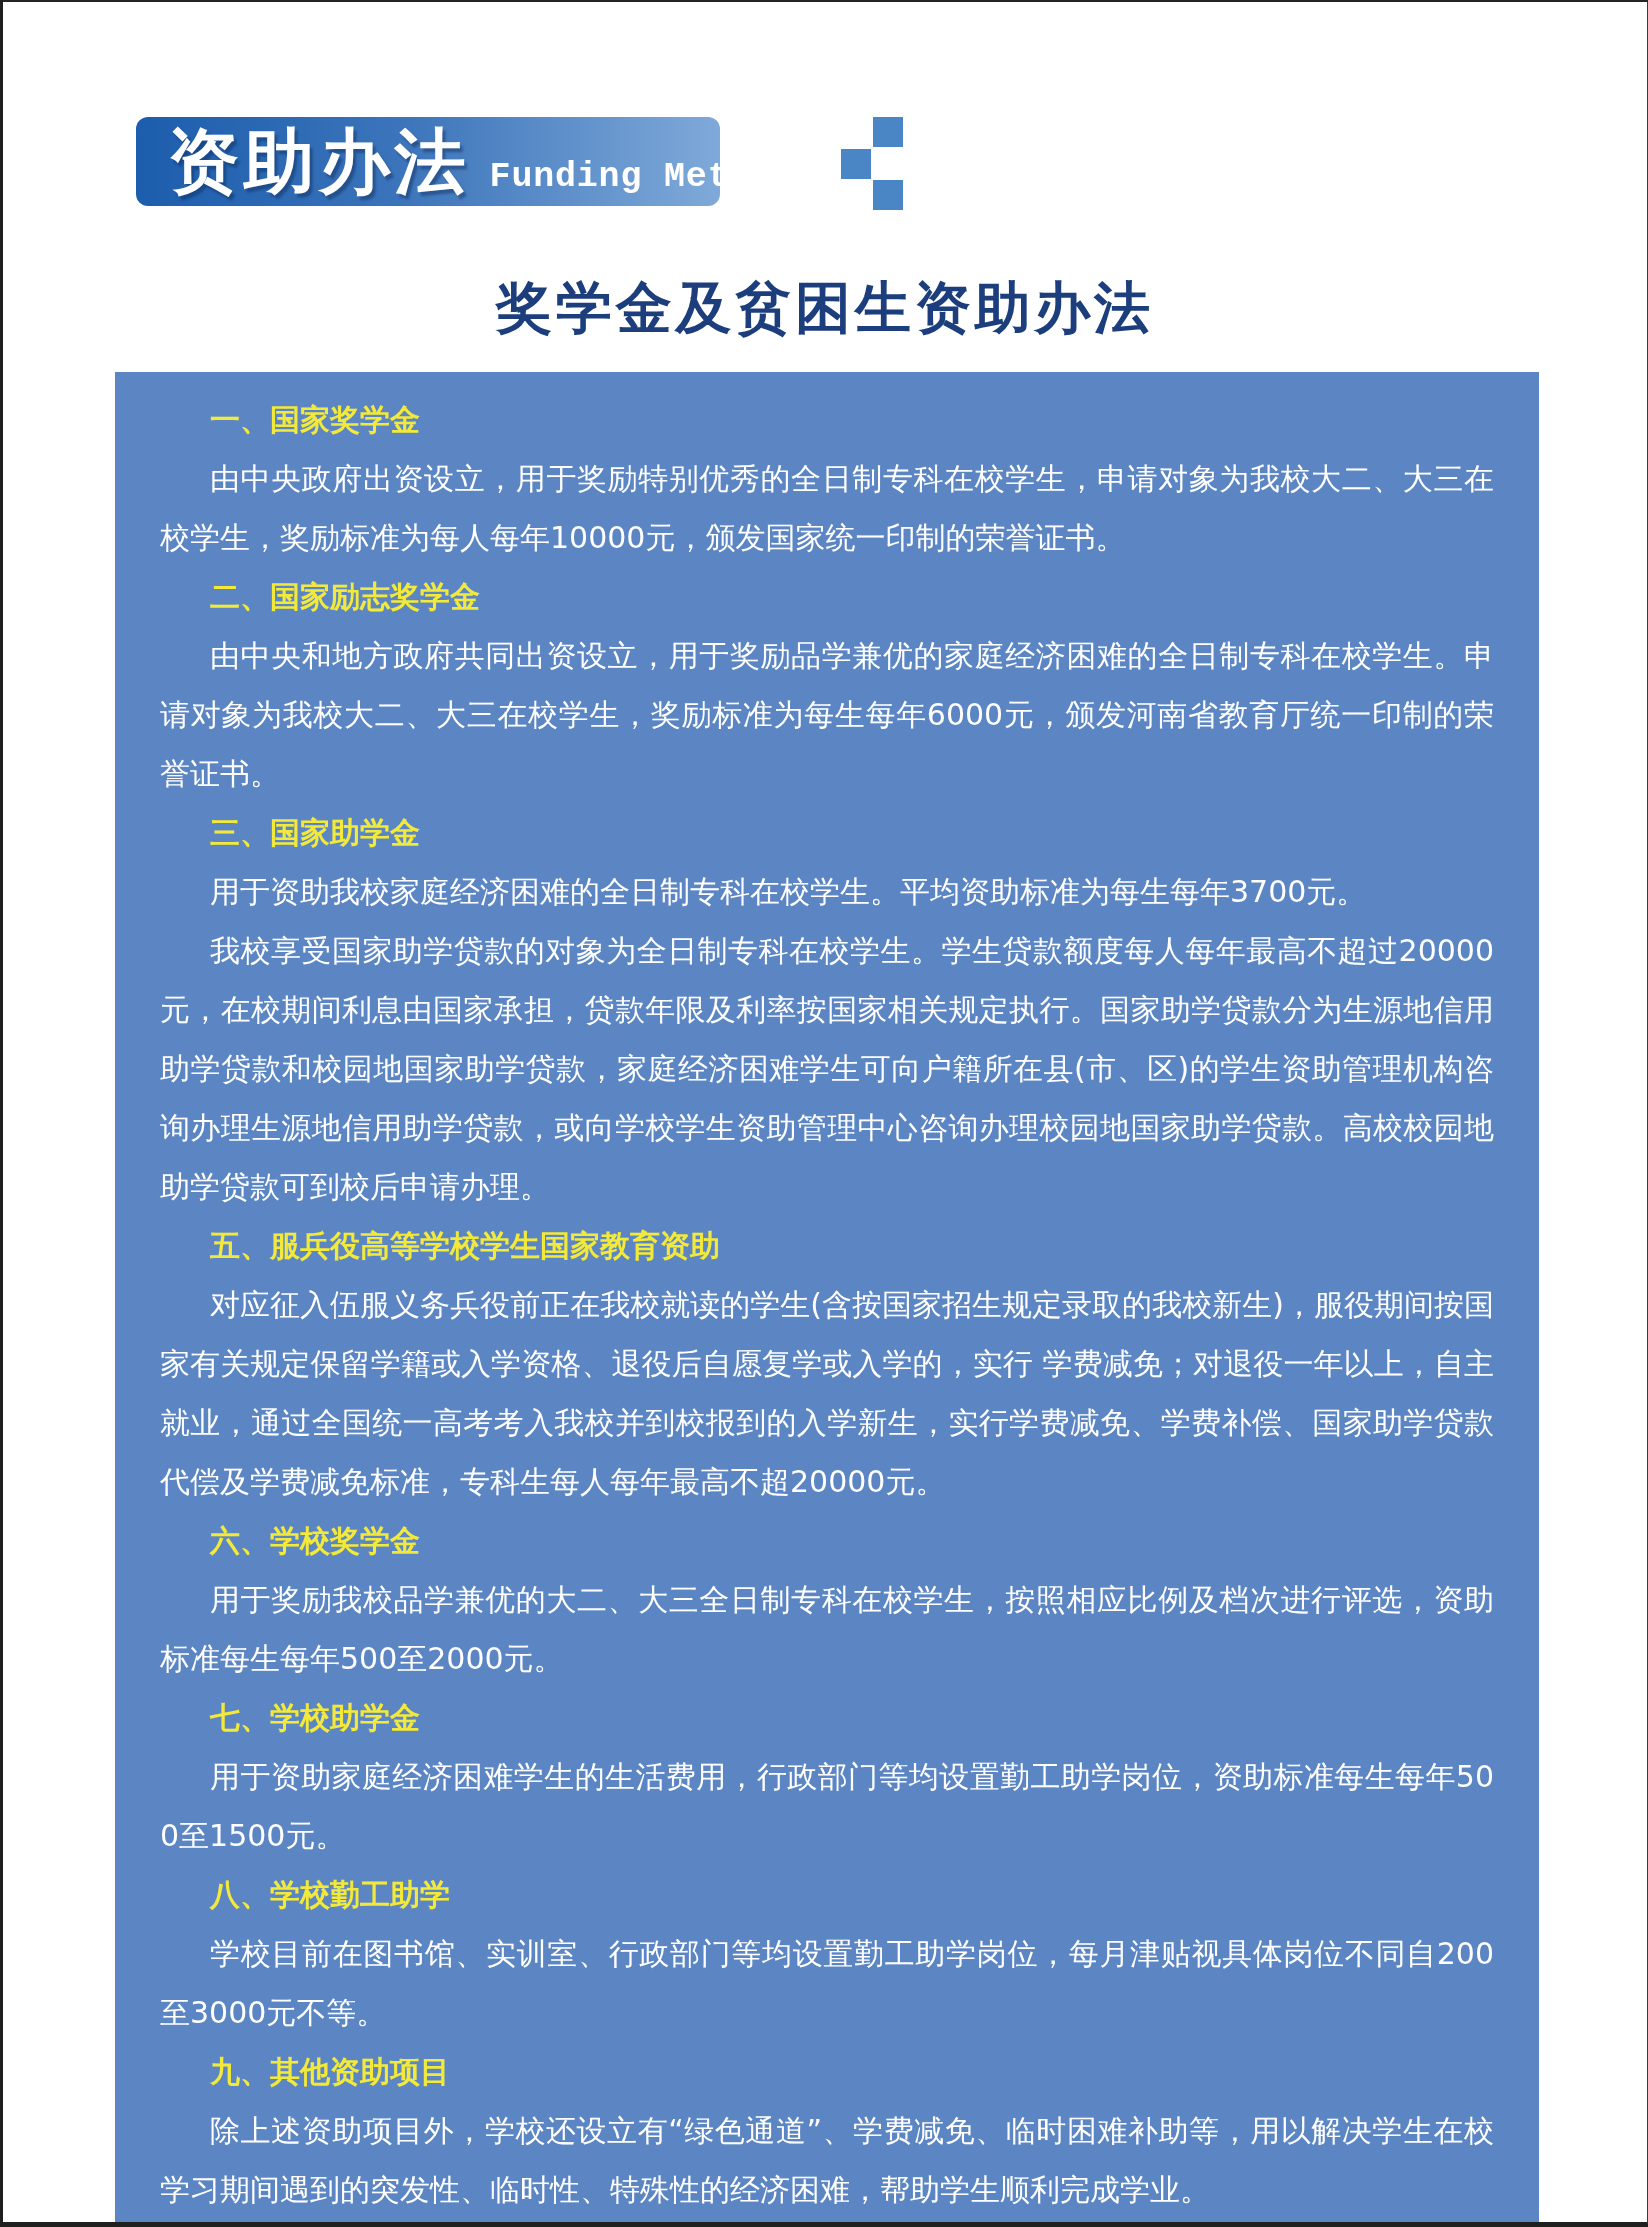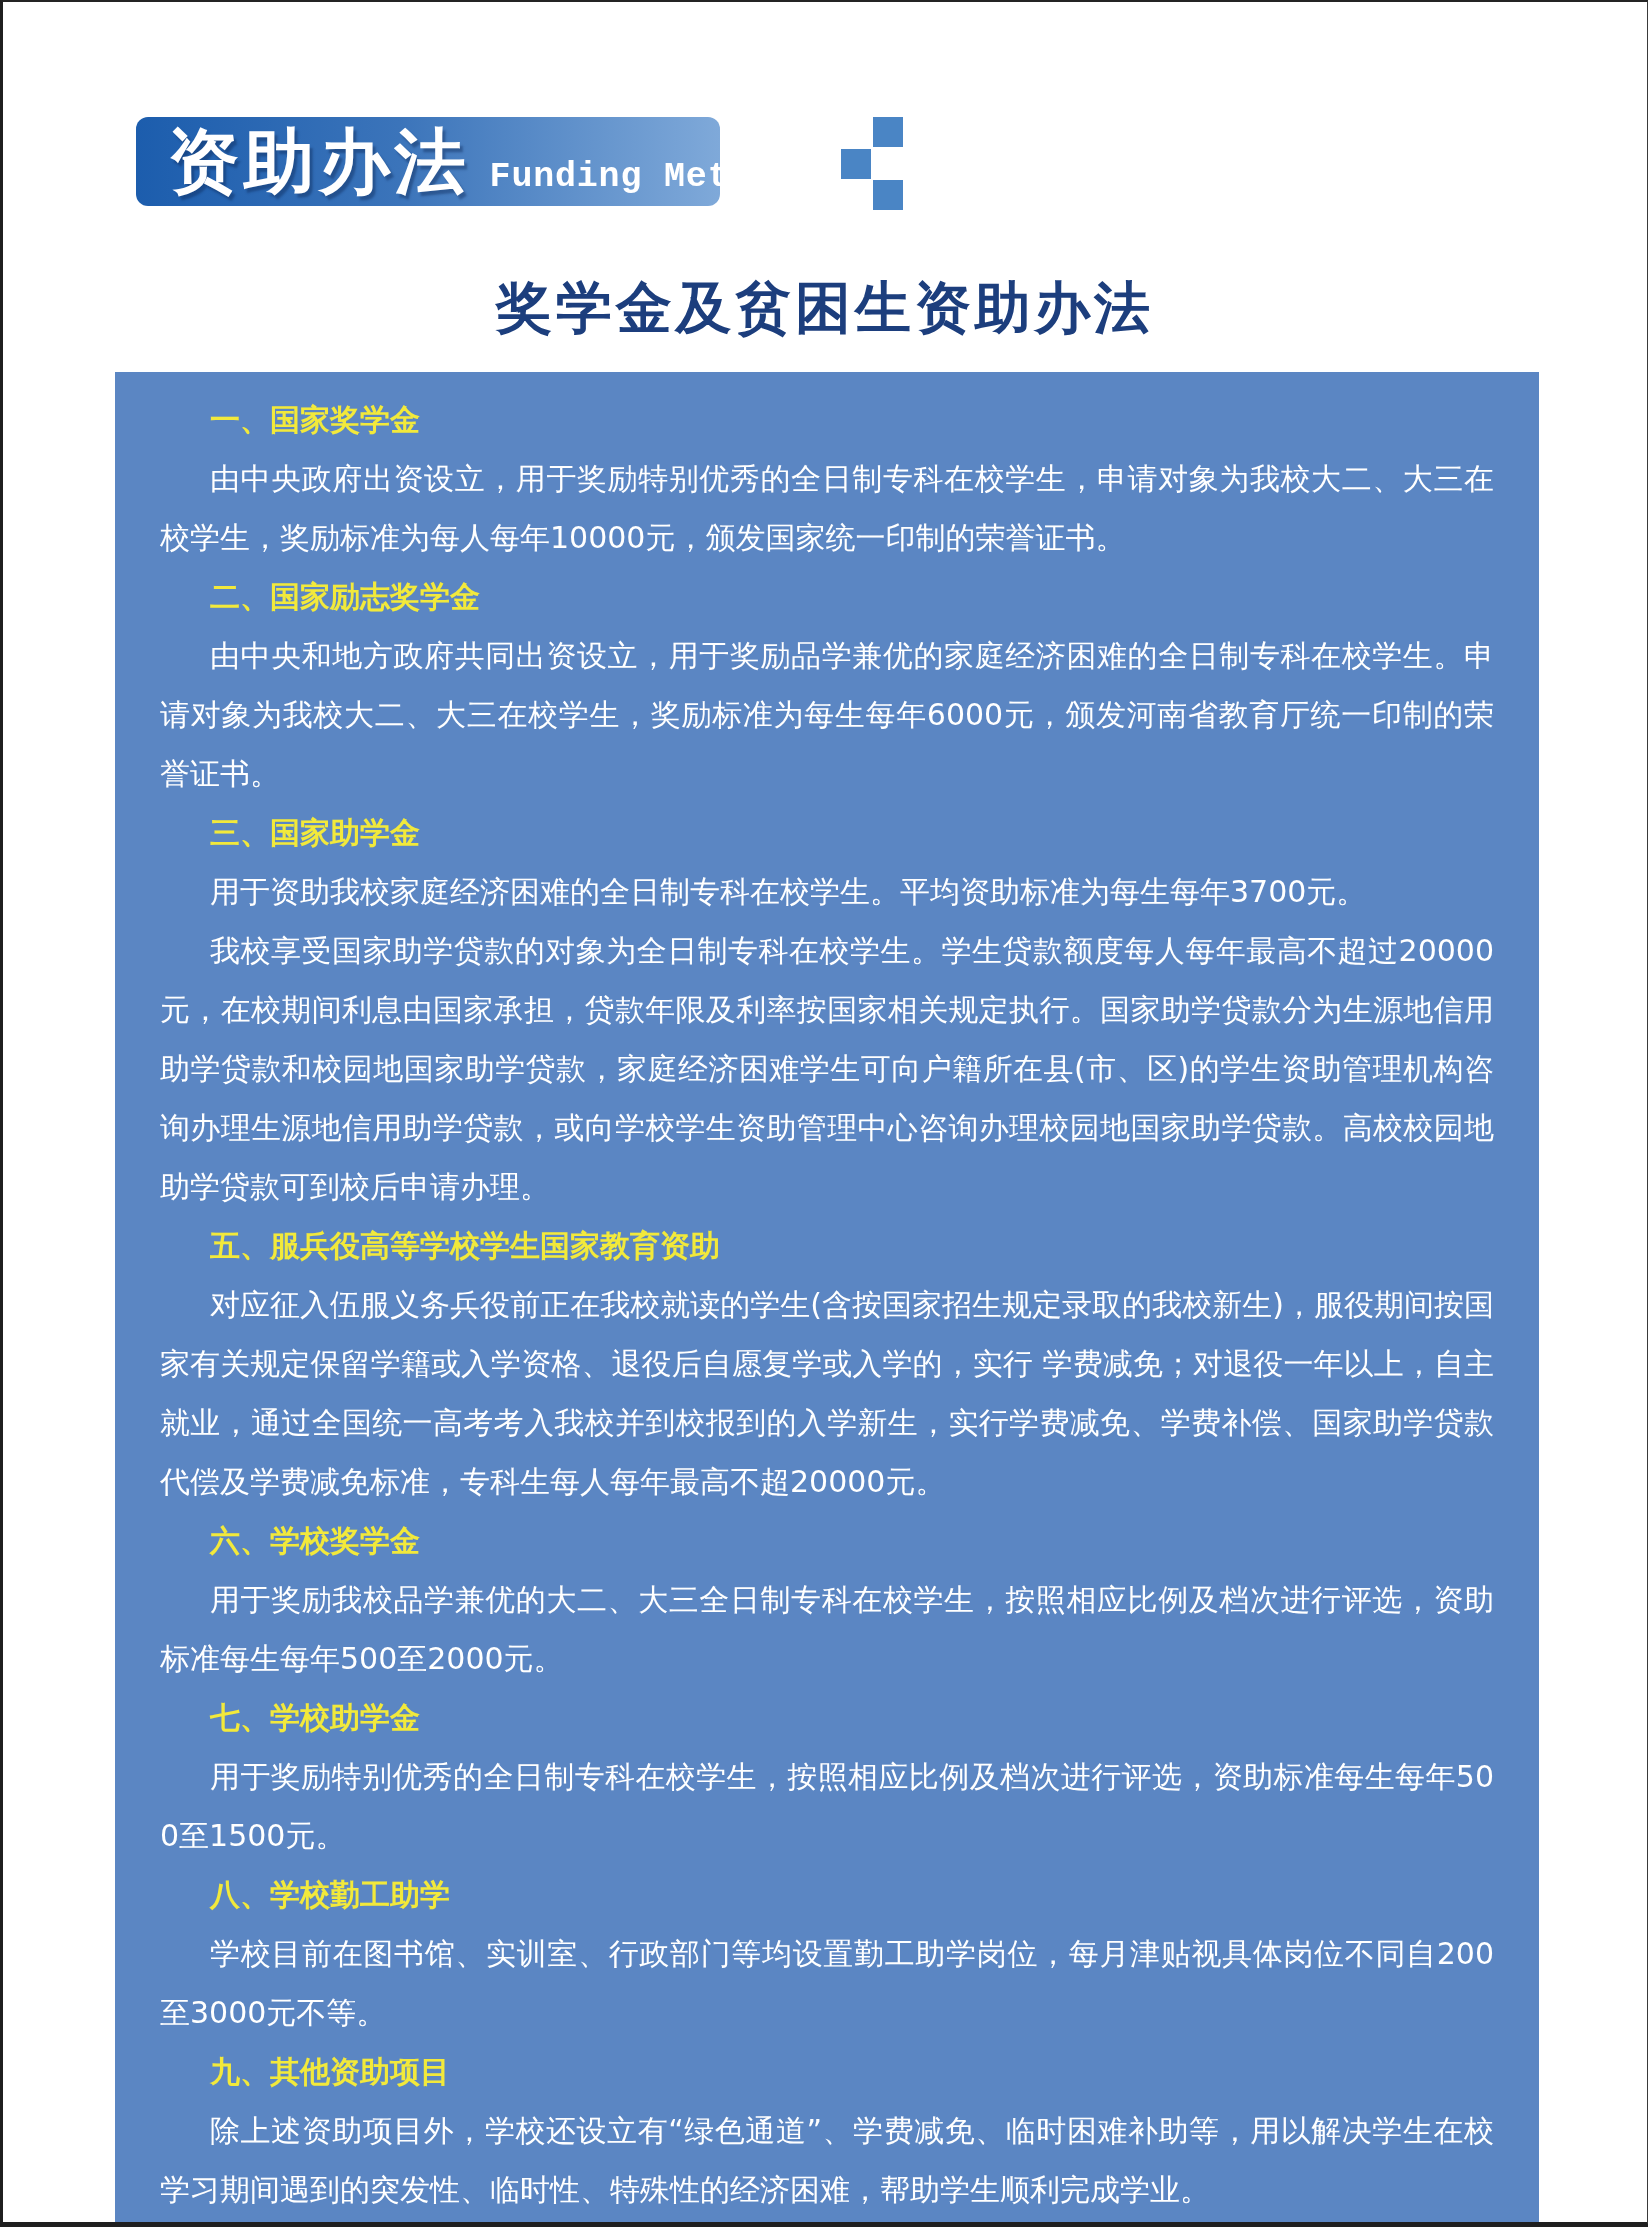--- a/index.html
+++ b/index.html
@@ -131,21 +131,21 @@
     <p class="sec-body">对应征入伍服义务兵役前正在我校就读的学生(含按国家招生规定录取的我校新生)，服役期间按国家有关规定保留学籍或入学资格、退役后自愿复学或入学的，实行 学费减免；对退役一年以上，自主就业，通过全国统一高考考入我校并到校报到的入学新生，实行学费减免、学费补偿、国家助学贷款代偿及学费减免标准，专科生每人每年最高不超20000元。</p>
   </section>
 
   <section class="sec">
     <p class="sec-heading">六、学校奖学金</p>
     <p class="sec-body">用于奖励我校品学兼优的大二、大三全日制专科在校学生，按照相应比例及档次进行评选，资助标准每生每年500至2000元。</p>
   </section>
 
   <section class="sec">
     <p class="sec-heading">七、学校助学金</p>
-    <p class="sec-body">用于奖励特别优秀的全日制专科在校学生，按照相应比例及档次进行评选，资助标准每生每年500至1500元。</p>
+    <p class="sec-body">用于资助家庭经济困难学生的生活费用，行政部门等均设置勤工助学岗位，资助标准每生每年500至1500元。</p>
   </section>
 
   <section class="sec">
     <p class="sec-heading">八、学校勤工助学</p>
     <p class="sec-body">学校目前在图书馆、实训室、行政部门等均设置勤工助学岗位，每月津贴视具体岗位不同自200至3000元不等。</p>
   </section>
 
   <section class="sec">
     <p class="sec-heading">九、其他资助项目</p>
     <p class="sec-body">除上述资助项目外，学校还设立有“绿色通道”、学费减免、临时困难补助等，用以解决学生在校学习期间遇到的突发性、临时性、特殊性的经济困难，帮助学生顺利完成学业。</p>

